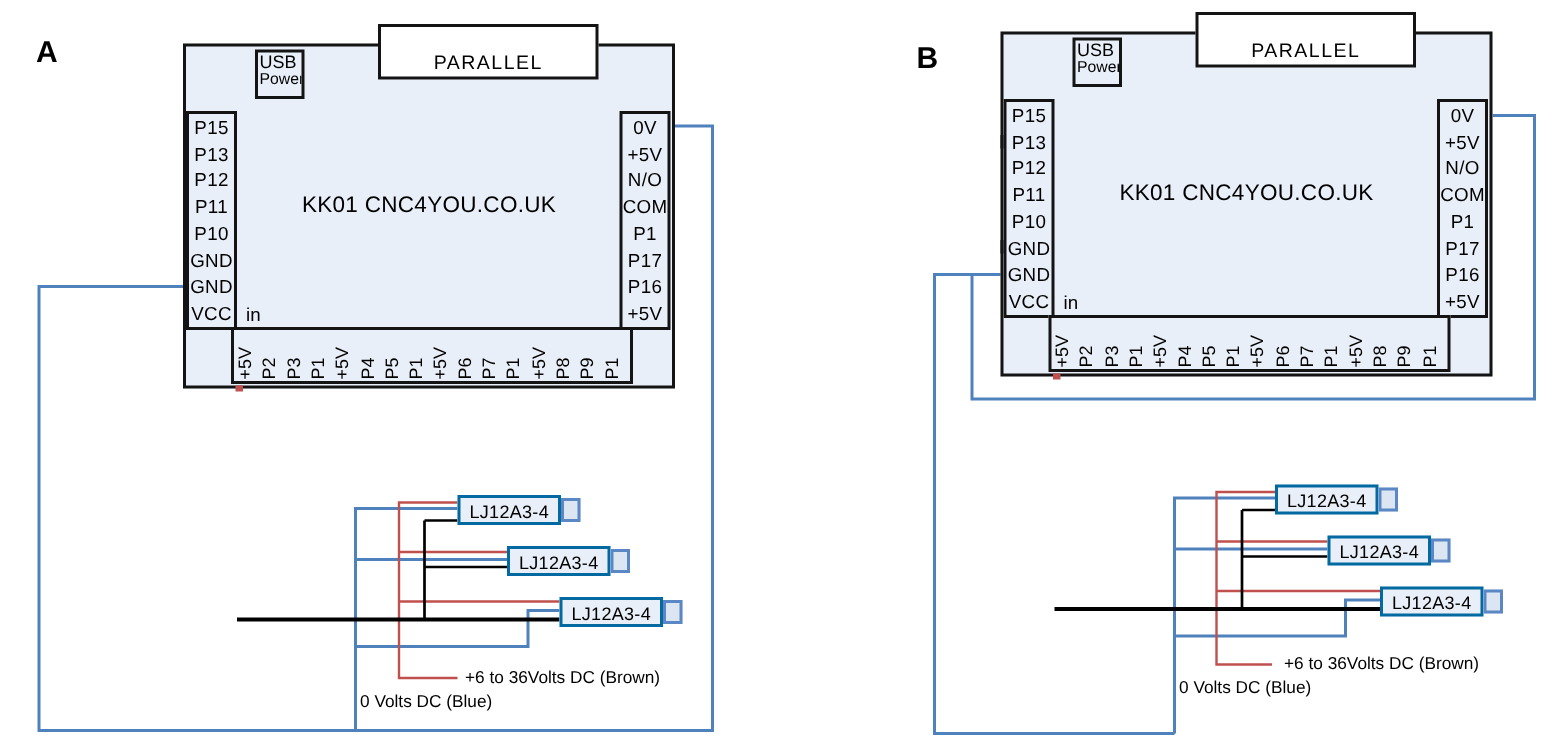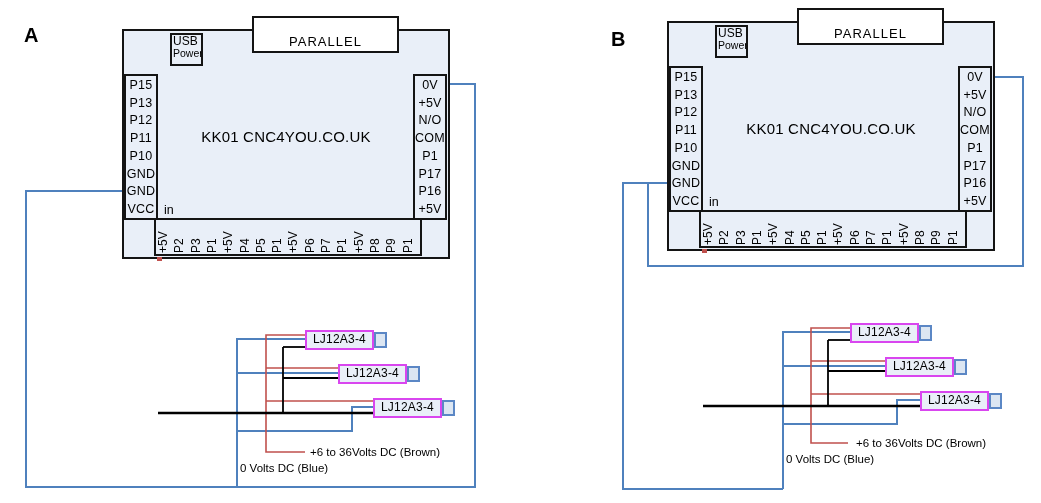--- a/index.html
+++ b/index.html
@@ -16,21 +16,21 @@
         transform:rotate(-90deg);transform-origin:0 0}
   .usb{background:var(--fill);border:2px solid #141414;padding-left:1px;overflow:hidden}
   .usbl1{font-size:12px;line-height:13px}
   .usbl2{font-size:10.5px;line-height:11px}
   .parallel{background:#fff;border:2px solid #141414;display:flex;align-items:flex-end;justify-content:center;padding-bottom:2px}
   .parlbl{font-size:13px;letter-spacing:1px}
   .title{font-size:15px;text-align:center;letter-spacing:.2px}
   .inlbl{font-size:12.5px}
   .tick{background:var(--red)}
   .notch{background:#141414}
-  .sensor{background:var(--fill);border:2px solid #d946ef;display:flex;align-items:flex-start;justify-content:center}
+  .sensor{background:var(--fill);border:2px solid #0369a1;display:flex;align-items:flex-end;justify-content:center}
   .slbl{font-size:12px;letter-spacing:.2px}
   .connector{background:var(--connf);border:2px solid var(--connb)}
   .dletter{font-size:20px;font-weight:700;line-height:20px}
   .note{font-size:11.5px;white-space:nowrap}
 </style>
 </head>
 <body>
 
 <div id="page" class="a" style="left:0;top:0;width:1041px;height:503px">
   <svg id="wires" width="1041" height="503">

